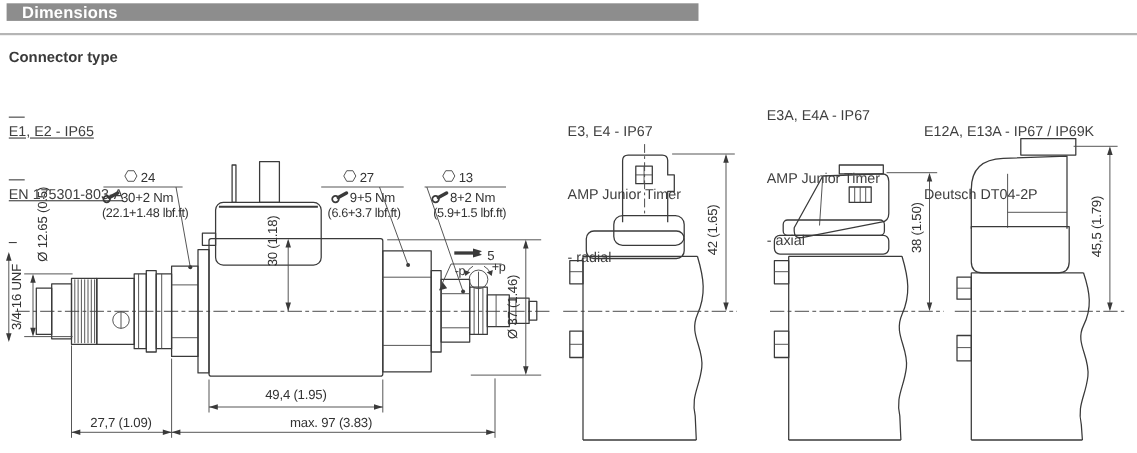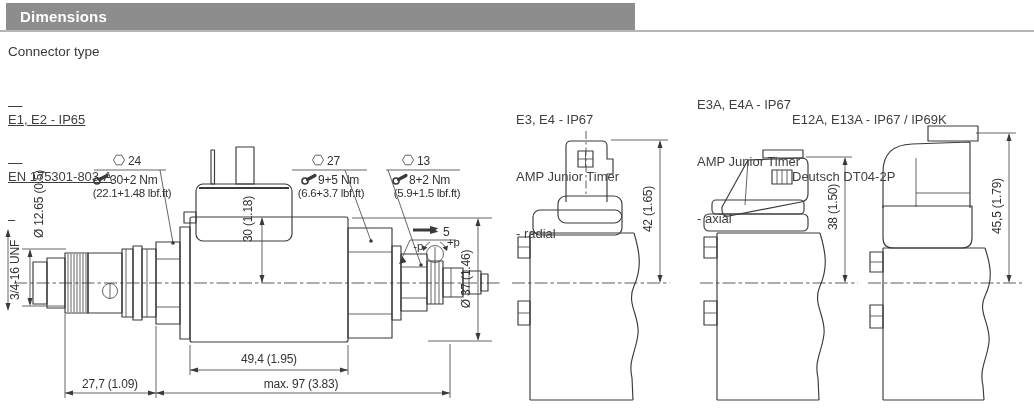--- a/index.html
+++ b/index.html
@@ -1,28 +1,28 @@
 <!DOCTYPE html>
 <html><head>
 <meta charset="utf-8">
 <style>
   html,body{margin:0;padding:0;background:#ffffff;}
   #page{position:relative;width:1034px;height:412px;background:#ffffff;overflow:hidden;
         font-family:"Liberation Sans",sans-serif;color:#3a3a3a;}
-  .hdr-bar{position:absolute;left:6px;top:3px;width:629px;height:27px;background:#8d8d8d;
+  .hdr-bar{position:absolute;left:6px;top:3px;width:629px;height:16px;background:#8d8d8d;
            display:flex;align-items:center;padding-left:14px;box-sizing:border-box;}
   .hdr-title{color:#ffffff;font-weight:bold;font-size:15px;letter-spacing:.2px;}
   .hdr-sub{color:#ececec;font-size:13px;margin-left:7px;}
   .hdr-rule{position:absolute;left:0;top:30px;width:1034px;height:2px;background:#b5b5b5;}
-  .sec-head{position:absolute;left:8px;top:44px;font-size:13.5px;font-weight:normal;color:#3a3a3a;}
+  .sec-head{position:absolute;left:8px;top:44px;font-size:13.5px;font-weight:bold;color:#3a3a3a;}
   .vlabel{position:absolute;font-size:13px;line-height:19px;color:#3f3f3f;white-space:pre;}
   #v-e1{left:8px;top:72px;text-decoration:underline;}
   #v-e3{left:516px;top:72px;}
   #v-e3a{left:697px;top:57px;}
-  #v-e12a{left:792px;top:72px;}
+  #v-e12a{left:840px;top:72px;}
   svg{position:absolute;left:0;top:0;}
   .oln{stroke:#3a3a3a;stroke-width:1.15;fill:none;stroke-linejoin:round;}
   .thin{stroke:#4a4a4a;stroke-width:0.85;fill:none;}
   .dimtxt{font-family:"Liberation Sans",sans-serif;font-size:12px;fill:#333333;letter-spacing:-0.2px;}
   .smalltxt{font-family:"Liberation Sans",sans-serif;font-size:11.5px;fill:#333333;letter-spacing:-0.3px;}
   .arr{fill:#3a3a3a;stroke:none;}
   .cl{stroke:#4a4a4a;stroke-width:0.9;fill:none;stroke-dasharray:13 3 3.5 3;}
   .cl2{stroke:#4a4a4a;stroke-width:0.9;fill:none;stroke-dasharray:8 3 2.5 3;}
 </style>
 </head>

